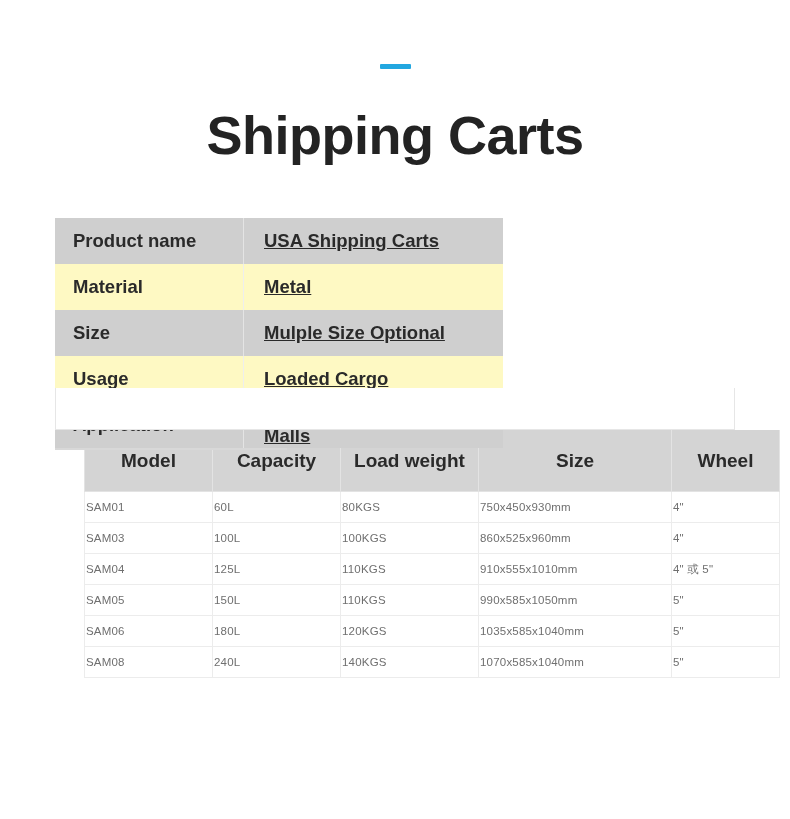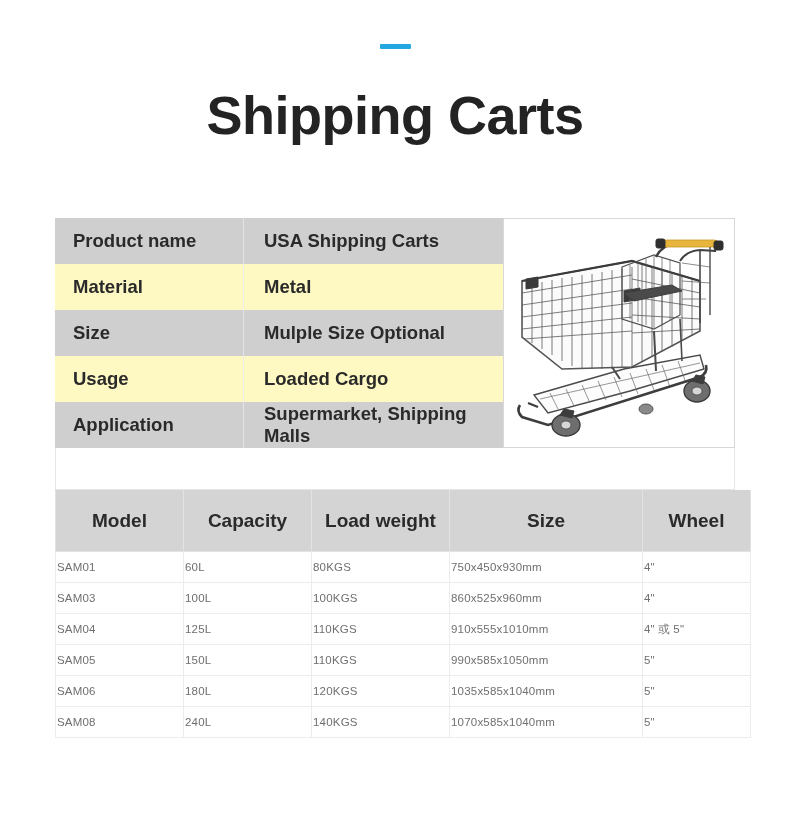--- a/index.html
+++ b/index.html
@@ -14,20 +14,21 @@
     font-family: "Liberation Sans", "DejaVu Sans", sans-serif;
     color: #222222;
     overflow: hidden;
     position: relative;
   }
 
   
   .header {
     text-align: center;
     padding-top: 44px;
+    margin-top: 20px;
   }
   .accent-bar {
     width: 31px;
     height: 5px;
     background: #22a7e0;
     margin: 0 auto;
     border-radius: 1px;
   }
   .page-title {
     font-size: 54px;
@@ -44,38 +45,39 @@
     left: 55px;
     top: 218px;
     width: 680px;
   }
 
   
   .spec-block {
     display: flex;
     align-items: flex-start;
     width: 680px;
-    height: 230px;
+    height: 170px;
+    flex-direction: column;
   }
   .spec-table {
     width: 448px;
     border-collapse: collapse;
     table-layout: fixed;
   }
   .spec-table tr { height: 46px; }
   .spec-table td {
     padding: 0 0 0 18px;
     font-size: 18.5px;
     font-weight: bold;
     color: #2a2a2a;
     vertical-align: middle;
     border: none;
   }
   .spec-table td.spec-key { width: 170px; }
-  .spec-table td.spec-val { padding-left: 20px; }
+  .spec-table td.spec-val { padding-left: 20px; text-decoration: underline; }
   .spec-table tr.shade td { background: #cfcfcf; }
   .spec-table tr.plain td { background: #fef9c3; }
   .spec-table td.spec-val {
     border-left: 1px solid #e4e4e4;
   }
   .spec-table tr.plain td.spec-val { border-left: 1px solid #eeeeee; }
 
   
   .product-panel {
     width: 232px;
@@ -108,20 +110,21 @@
     color: #f4f4f4;
     letter-spacing: 1px;
     user-select: none;
   }
 
   
   .model-table {
     width: 680px;
     border-collapse: collapse;
     table-layout: fixed;
+    margin-left: 29px;
   }
   .model-table th {
     background: #d4d4d4;
     font-size: 19px;
     font-weight: bold;
     color: #2a2a2a;
     height: 58px;
     border: 1px solid #e3e3e3;
     border-top: 1px solid #d4d4d4;
     text-align: center;

